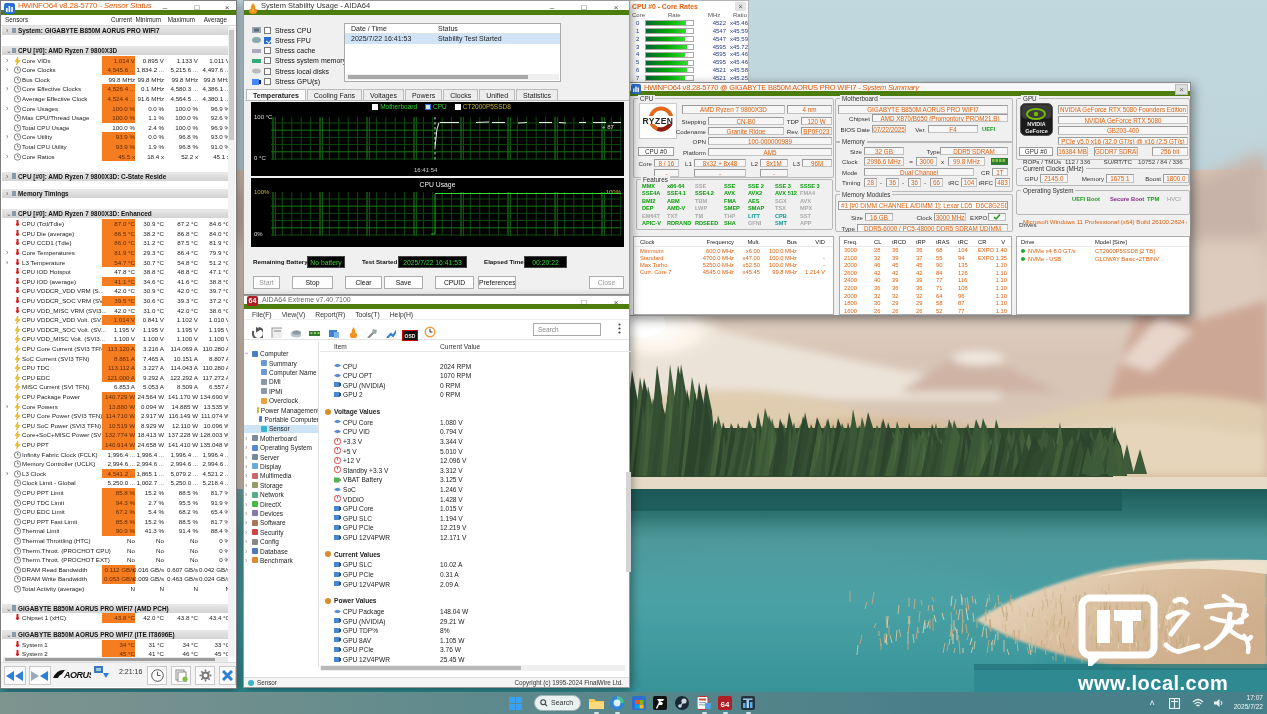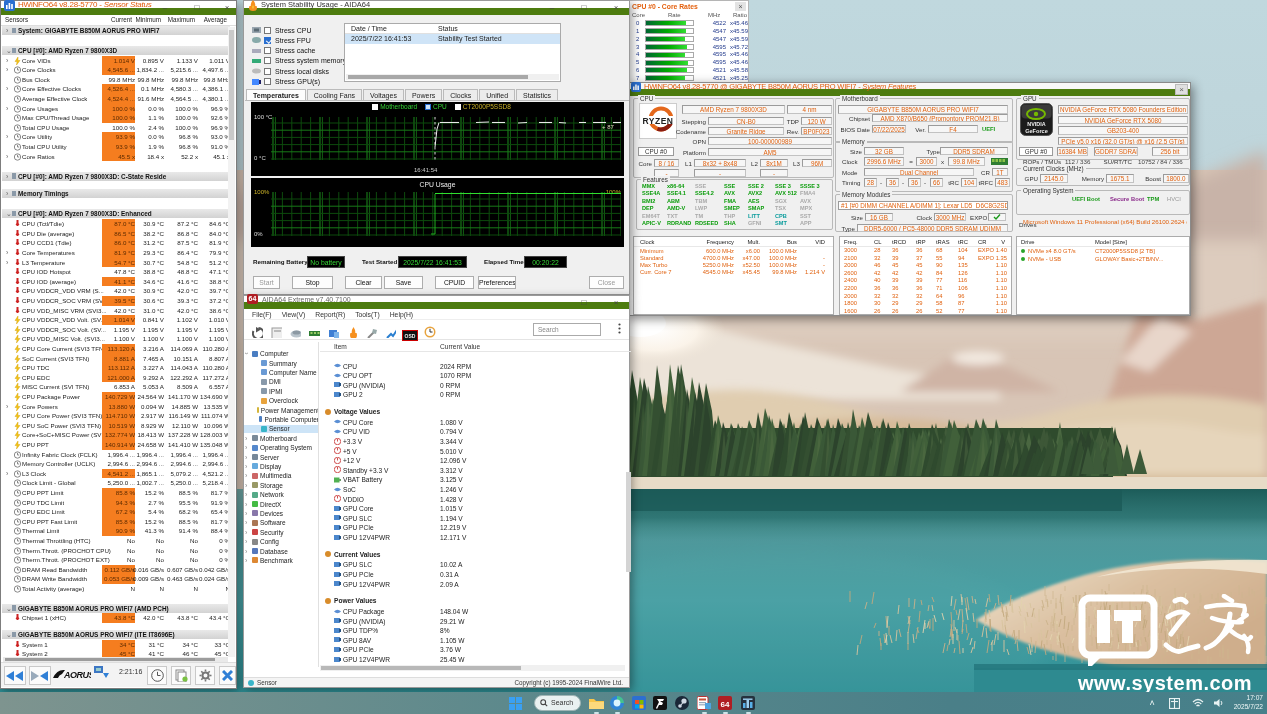--- a/index.html
+++ b/index.html
@@ -12,21 +12,21 @@
 .tb-search .mag{margin:1px 3px 0 0}
 .tb-ico{position:absolute;top:4px}
 .tb-dot{position:absolute;top:19.5px;width:5px;height:2px;border-radius:1px;background:#cfe5e8}
 .tray{position:absolute;right:4px;top:0;height:22px;display:flex;align-items:center;color:#eef6f6}
 .tr-car{font-size:9px;margin-right:4px}
 .clock{font-size:6.6px;text-align:right;line-height:1.35;color:#f0f8f8;margin-left:6px}
 
 #wm{position:absolute;left:1078px;top:594px;z-index:5}
 #wm .url{font-size:20px;font-weight:bold;color:#fff;letter-spacing:0.5px;margin-top:2px}
 
-.ttl{position:relative;height:14px;background:#fff;display:flex;align-items:center;border-bottom:7px solid #4d7c0f}
+.ttl{position:relative;height:14px;background:#fff;display:flex;border-bottom:5px solid #4d7c0f}
 .wbtn{position:absolute;top:0;width:14px;height:13px;color:#444;font-size:8px;text-align:center;line-height:13px}
 .httl{font-size:8px;color:#e25a0a;white-space:nowrap;letter-spacing:-0.2px}
 
 #hwi{position:absolute;left:0;top:0;width:237px;height:689px;background:#fff;border:1px solid #7d7d7d;z-index:20;box-shadow:2px 3px 9px rgba(0,0,0,.4)}
 #hwi .hhead{position:relative;height:11px;font-size:6.3px;color:#222;border-bottom:1px solid #ddd;background:#fff}
 #hwi .hhead span{top:1px}
 .hbody{position:absolute;left:0;top:0;width:234px;height:662px}
 .hsec{position:absolute;left:1px;width:228px;height:9.2px;background:linear-gradient(#e9e9e9,#d2d2d2);font-size:6.4px;color:#111;white-space:nowrap;overflow:hidden;padding-left:3px;line-height:9.2px}
 .hsec .hsic{display:inline-block;width:4px;height:5.5px;background:#8a99a8;margin:0 2px 0 7px}
 .hrow{position:absolute;left:1px;width:233px;height:9.6px;font-size:6.2px;color:#222;white-space:nowrap;line-height:9.6px}
@@ -1083,21 +1083,21 @@
    <path d="M146,2 l8,5" stroke-width="4.5"></path>
    <path d="M128,13 q19,-4 38,-1 q2,5 -1,9" stroke-width="4.5"></path>
    <path d="M134,24 q14,5 30,4" stroke-width="4.5"></path>
    <path d="M152,20 q-1,13 -9,23 q-6,8 -15,11" stroke-width="5"></path>
    <path d="M154,31 q-6,9 -13,14" stroke-width="4.5"></path>
    <path d="M149,33 q8,9 19,12 q3,1 5,-2" stroke-width="4.5"></path>
    <path d="M159,28 l10,-7" stroke-width="4"></path>
    <path d="M166,42 q6,8 4,16" stroke-width="4.5"></path>
   </g>
  </svg>
- <div class="url">www.system.com</div>
+ <div class="url">www.local.com</div>
 </div>
 
 <div id="cores">
  <div class="cttl">CPU #0 - Core Rates</div>
  <span class="cclose">×</span>
  <div class="chead">
         <span style="left:4px">Core</span>
         <span style="left:40px">Rate</span>
         <span style="left:80px">MHz</span>
         <span style="left:105px">Ratio</span>
@@ -1169,21 +1169,21 @@
 </div>
 
 <div id="sum">
  <div class="ttl">
   <svg width="10" height="10" style="margin:1px 3px 0 3px">
           <rect width="10" height="10" rx="2" fill="#2a6fd0"></rect>
           <rect x="2" y="4.5" width="1.5" height="3.5" fill="#fff"></rect>
           <rect x="4.2" y="2.5" width="1.5" height="5.5" fill="#fff"></rect>
           <rect x="6.4" y="3.5" width="1.5" height="4.5" fill="#fff"></rect>
         </svg>
-  <span class="httl" style="font-size:7.5px">HWiNFO64 v8.28-5770 @ GIGABYTE B850M AORUS PRO WIFI7 - <i>System Features</i></span>
+  <span class="httl" style="font-size:7.5px">HWiNFO64 v8.28-5770 @ GIGABYTE B850M AORUS PRO WIFI7 - <i>System Summary</i></span>
   <span class="sclose">×</span>
  </div>
  <div class="sumb">
         <div class="fs" style="left:5px;top:2.0px;width:201px;height:80px">
           <span>CPU</span>
         </div>
         <div class="ryz">
           <svg width="36" height="34" viewBox="0 0 36 34">
             <circle cx="21" cy="15" r="10.5" fill="none" stroke="#e4681c" stroke-width="4"></circle>
             <circle cx="21" cy="15" r="10.5" fill="none" stroke="#8a1e12" stroke-width="4" stroke-dasharray="20 46"></circle>

